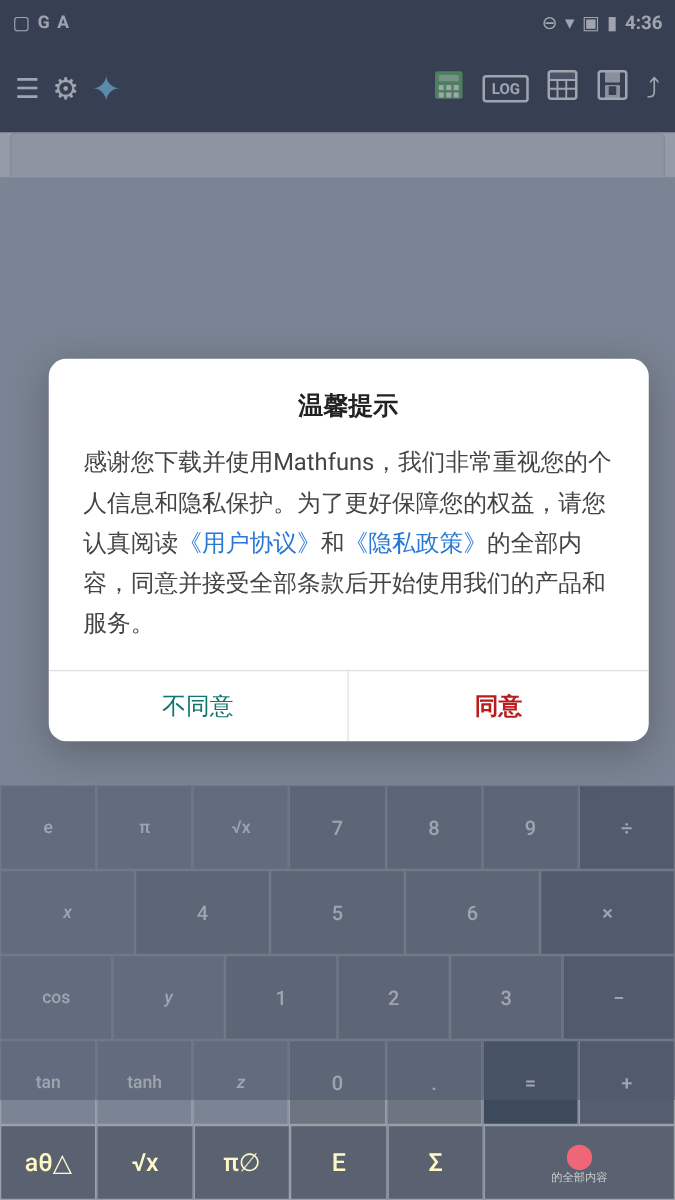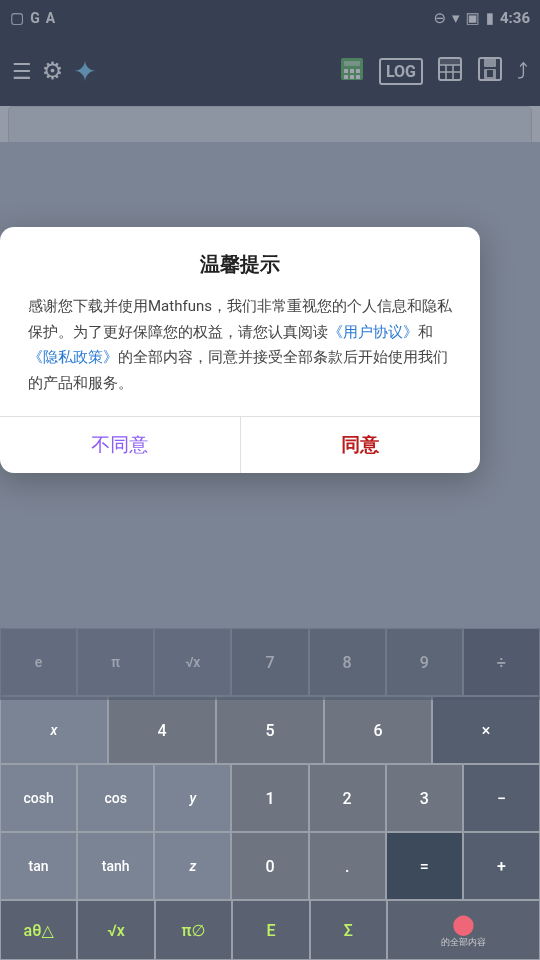--- a/index.html
+++ b/index.html
@@ -142,57 +142,58 @@
       background: #555e6e;
       color: #fff;
     }
     .key.fn {
       background: #7a8494;
       color: #fff;
       font-size: 14px;
     }
     .key.special {
       background: #5a6272;
-      color: #bef264;
-      font-size: 16px;
+      color: #fef9c3;
+      font-size: 20px;
     }
 
     
     .overlay {
       position: absolute;
       top: 0;
       left: 0;
       width: 540px;
-      height: 700px;
+      height: 880px;
       background: rgba(80, 90, 110, 0.55);
       z-index: 10;
       display: flex;
       align-items: center;
-      justify-content: flex-start;
+      justify-content: center;
+      padding-left: 17px;
     }
 
     .dialog {
       width: 480px;
       background: #fff;
       border-radius: 14px;
       overflow: hidden;
       box-shadow: 0 8px 32px rgba(0,0,0,0.25);
     }
 
     .dialog-title {
       text-align: center;
       font-size: 20px;
       font-weight: bold;
       color: #222;
       padding: 24px 24px 10px 24px;
     }
 
     .dialog-body {
       padding: 6px 28px 20px 28px;
-      font-size: 15px;
+      font-size: 19px;
       color: #444;
       line-height: 1.7;
     }
 
     .dialog-body .link {
       color: #2979d4;
     }
 
     .dialog-divider {
       height: 1px;
@@ -209,21 +210,21 @@
       flex: 1;
       display: flex;
       align-items: center;
       justify-content: center;
       font-size: 19px;
       cursor: pointer;
       border: none;
       background: transparent;
     }
     .dialog-btn.disagree {
-      color: #8b5cf6;
+      color: #0f766e;
       border-right: 1px solid #e0e0e0;
     }
     .dialog-btn.agree {
       color: #b91c1c;
       font-weight: 700;
     }
 
     .display-wrapper {
       position: absolute;
       top: 106px;
@@ -267,21 +268,21 @@
         <rect x="5" y="5" width="16" height="5" rx="1" fill="#a5d6a7"></rect>
         <rect x="5" y="13" width="4" height="4" rx="0.5" fill="white"></rect>
         <rect x="11" y="13" width="4" height="4" rx="0.5" fill="white"></rect>
         <rect x="17" y="13" width="4" height="4" rx="0.5" fill="white"></rect>
         <rect x="5" y="19" width="4" height="4" rx="0.5" fill="white"></rect>
         <rect x="11" y="19" width="4" height="4" rx="0.5" fill="white"></rect>
         <rect x="17" y="19" width="4" height="4" rx="0.5" fill="white"></rect>
       </svg>
     </span>
 
-    <span class="tool-btn" style="font-size:16px; border:2px solid white; padding:2px 5px; border-radius:3px; font-weight:bold;text-align:right;">LOG</span>
+    <span class="tool-btn" style="font-size:12px; border:2px solid white; padding:2px 5px; border-radius:3px; font-weight:bold;text-align:right;">LOG</span>
 
     <span class="tool-btn" style="font-size:22px;">
       <svg width="26" height="26" viewBox="0 0 26 26" fill="none">
         <rect x="2" y="2" width="22" height="22" rx="2" stroke="white" stroke-width="2" fill="none"></rect>
         <line x1="2" y1="9" x2="24" y2="9" stroke="white" stroke-width="1.5"></line>
         <line x1="2" y1="16" x2="24" y2="16" stroke="white" stroke-width="1.5"></line>
         <line x1="9" y1="9" x2="9" y2="24" stroke="white" stroke-width="1.5"></line>
         <line x1="16" y1="9" x2="16" y2="24" stroke="white" stroke-width="1.5"></line>
         <rect x="2" y="2" width="22" height="7" rx="2" fill="white" opacity="0.2"></rect>
       </svg>
@@ -347,23 +348,20 @@
       </div>
     <div class="key num">
         <span>6</span>
       </div>
     <div class="key op">
         <span>×</span>
       </div>
   </div>
 
   <div class="key-row">
-    <div class="key fn">
-        <span>cosh</span>
-      </div>
     <div class="key fn">
         <span>cos</span>
       </div>
     <div class="key fn">
         <span style="font-style:italic;">y</span>
       </div>
     <div class="key num">
         <span>1</span>
       </div>
     <div class="key num">

